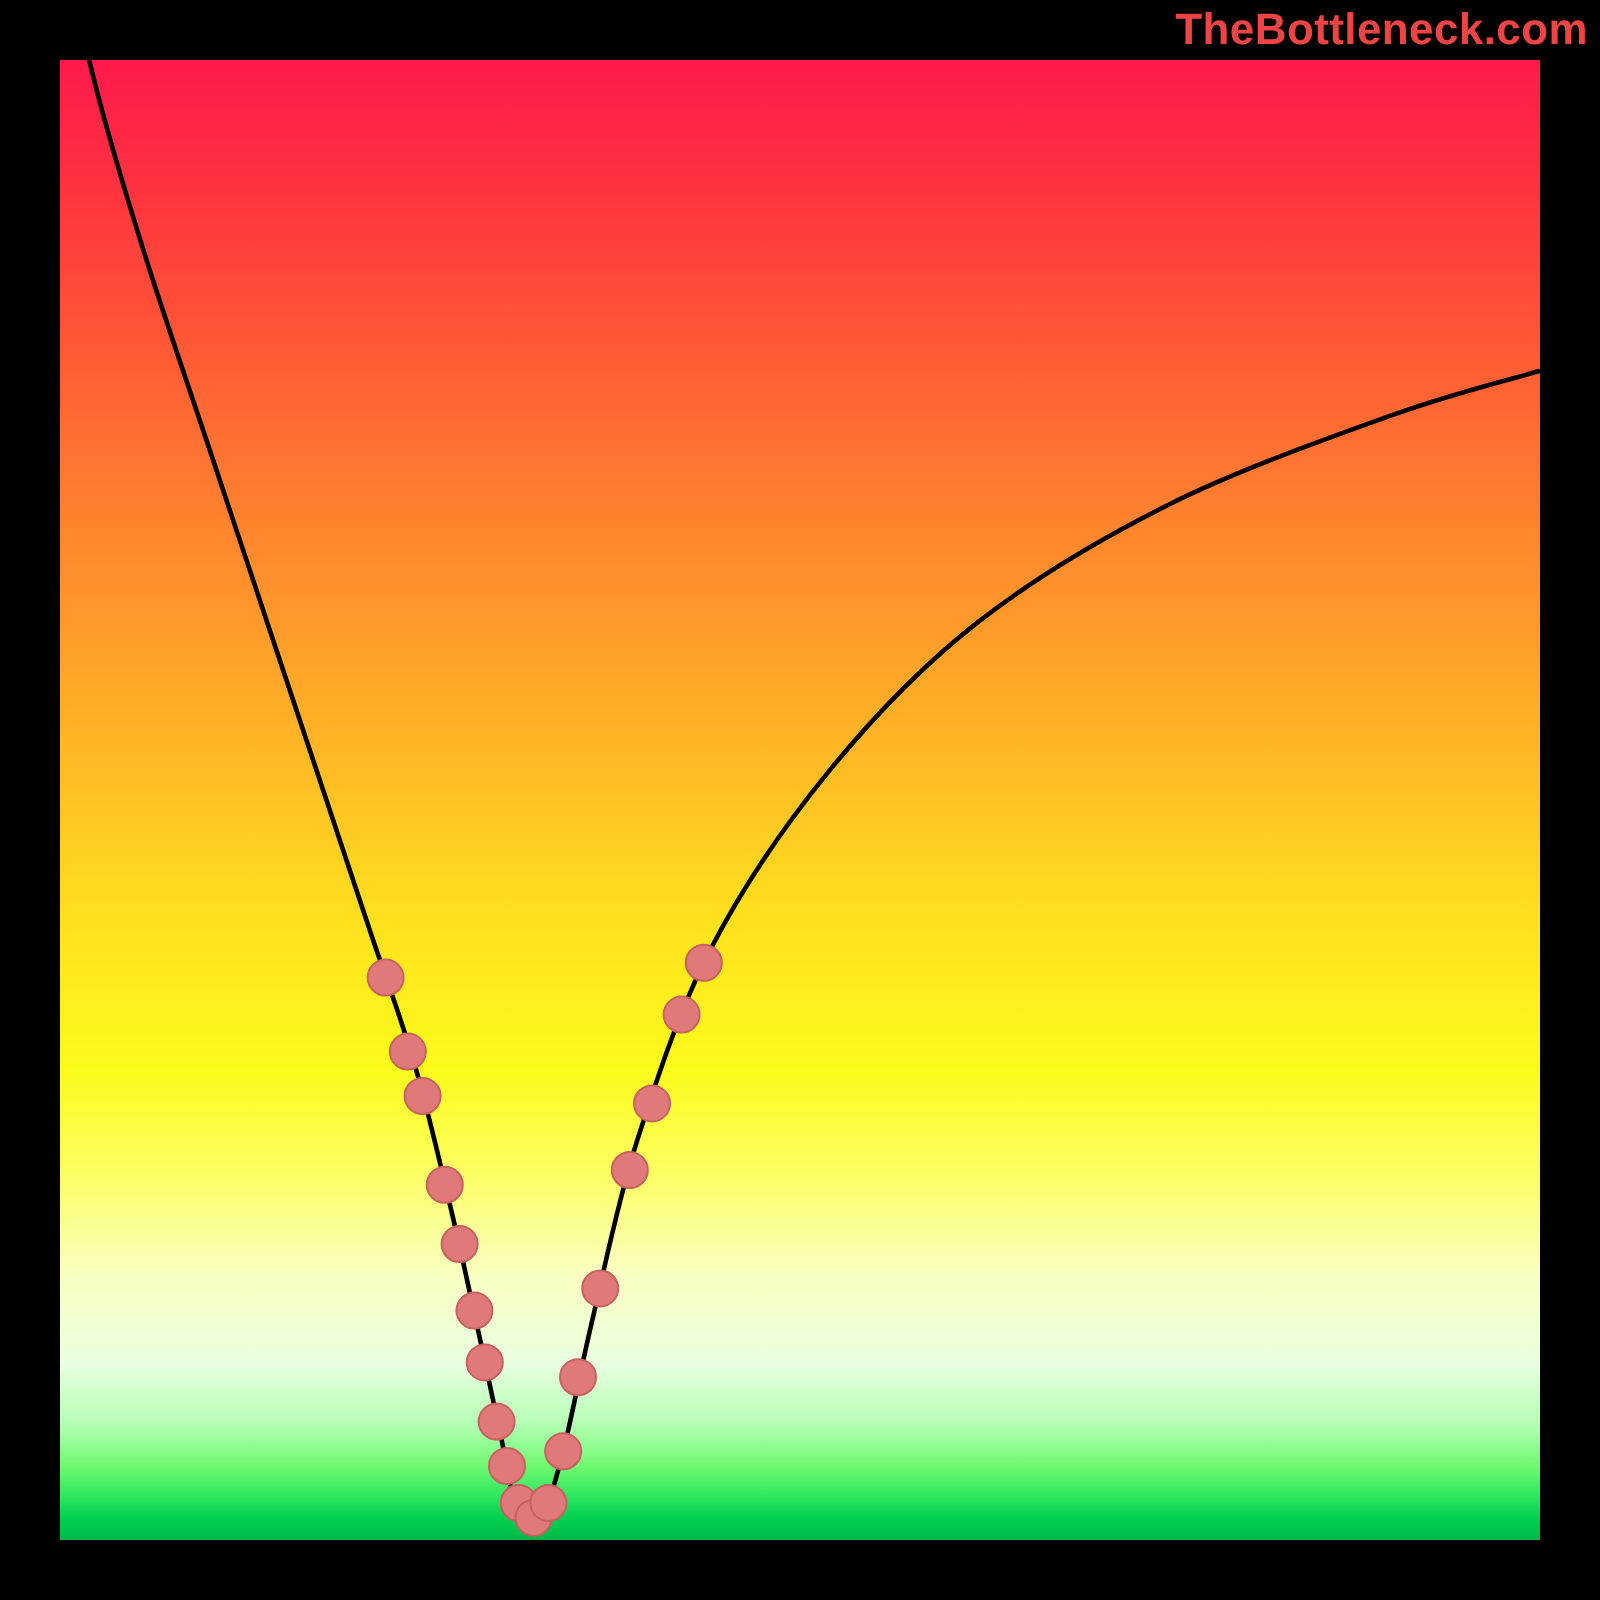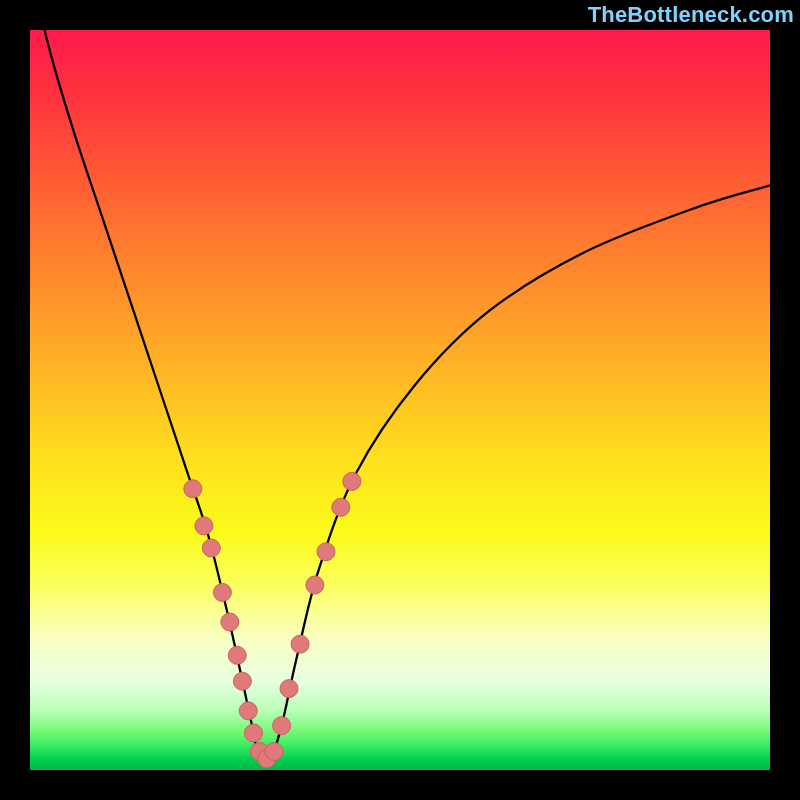--- a/index.html
+++ b/index.html
@@ -43,21 +43,21 @@
       #00b848 100%
     );
   }
   .watermark {
     position: absolute;
     top: 2px;
     right: 6px;
     font-family: Arial, Helvetica, sans-serif;
     font-size: 22px;
     font-weight: 600;
-    color: #7dd3fc;
+    color: #ef4444;
     letter-spacing: 0.2px;
   }
   svg.curve {
     position: absolute;
     top: 0;
     left: 0;
     width: 740px;
     height: 740px;
   }
 </style>

